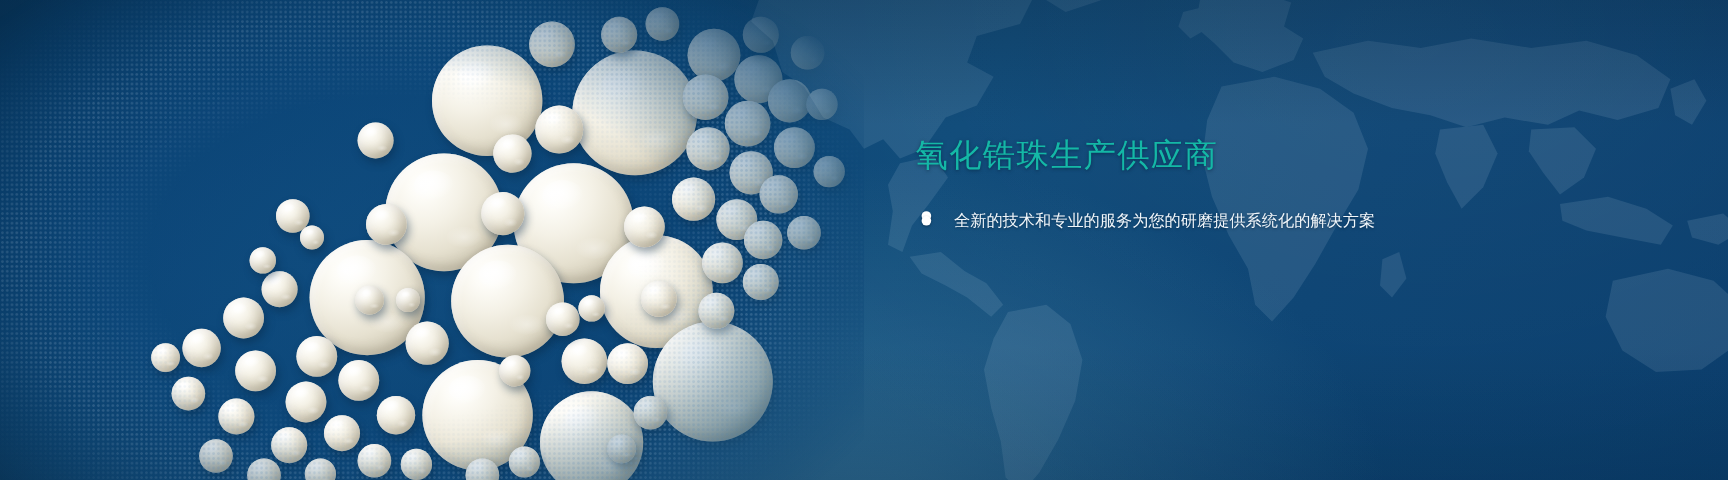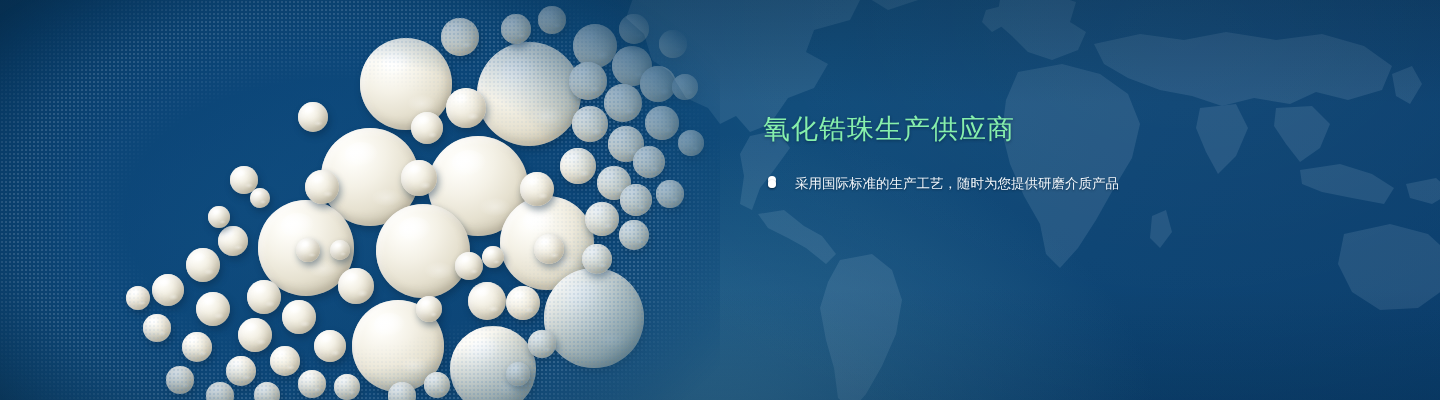--- a/index.html
+++ b/index.html
@@ -105,21 +105,21 @@
   .content{
     position:absolute;
     left:763px; top:0;
     width:470px; height:400px;
   }
   .headline{
     position:absolute;
     top:112px; left:0;
     font-size:27px;
     line-height:34px;
-    color:#86efac;
+    color:#14b8a6;
     font-weight:normal;
     letter-spacing:1px;
     text-shadow:0 1px 3px rgba(3,26,48,0.55);
     white-space:nowrap;
   }
   .bullets{
     position:absolute;
     top:168px; left:5px;
     list-style:none;
   }
@@ -274,21 +274,18 @@
   </div>
 
   <div class="content">
     <div class="headline">氧化锆珠生产供应商</div>
     <ul class="bullets">
       <li class="bullet">
         <span class="dot"></span>
       </li>
       <li class="bullet">
         <span class="dot"></span>
-      </li>
-      <li class="bullet">
-        <span class="dot"></span>
-        <span>采用国际标准的生产工艺，随时为您提供研磨介质产品</span>
+        <span>全新的技术和专业的服务为您的研磨提供系统化的解决方案</span>
       </li>
     </ul>
   </div>
 
 </div>
 
 </body></html>

